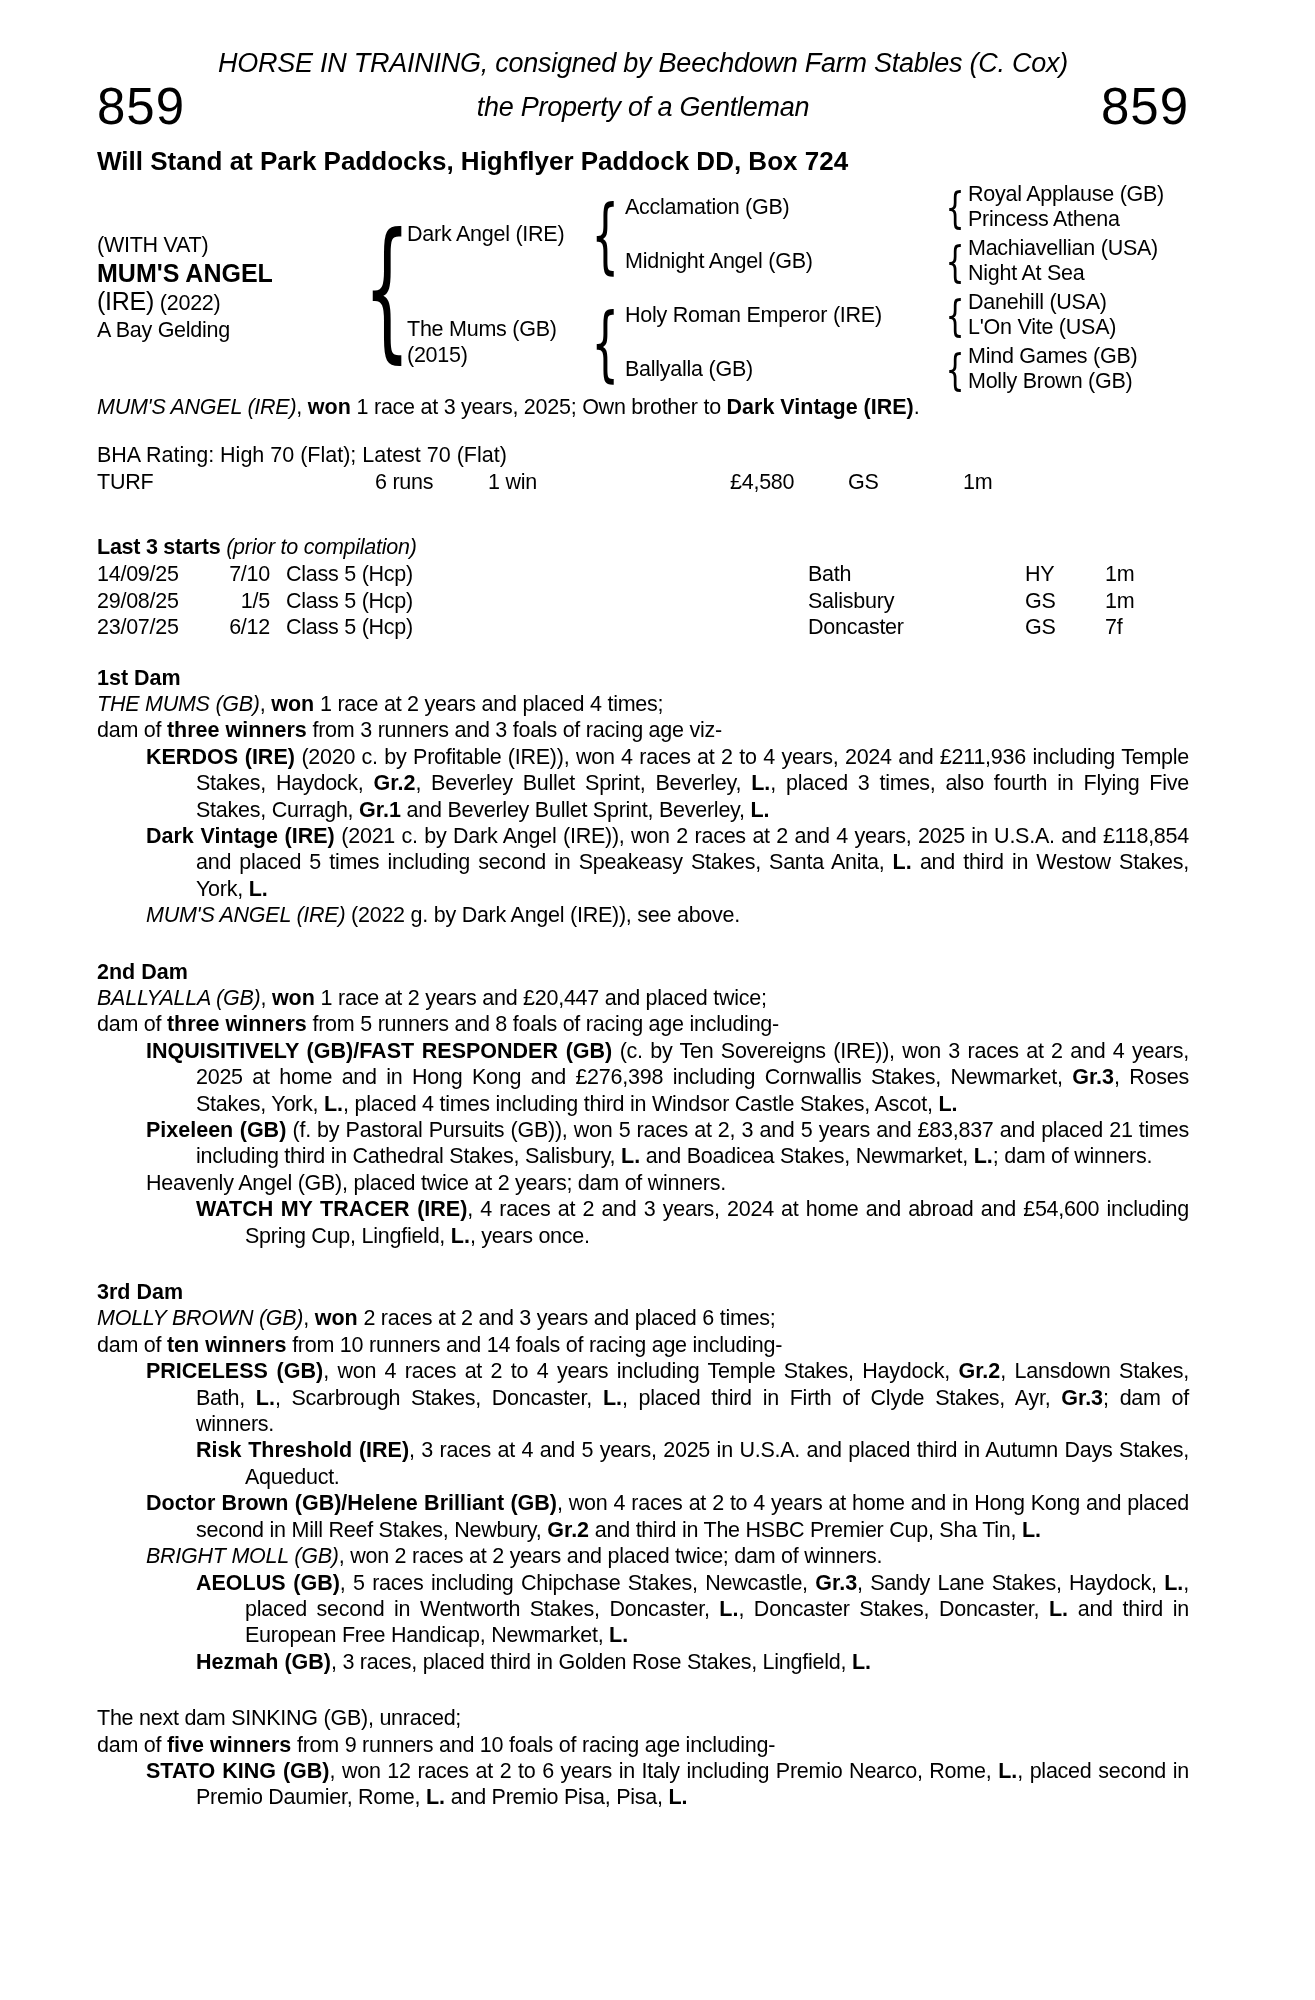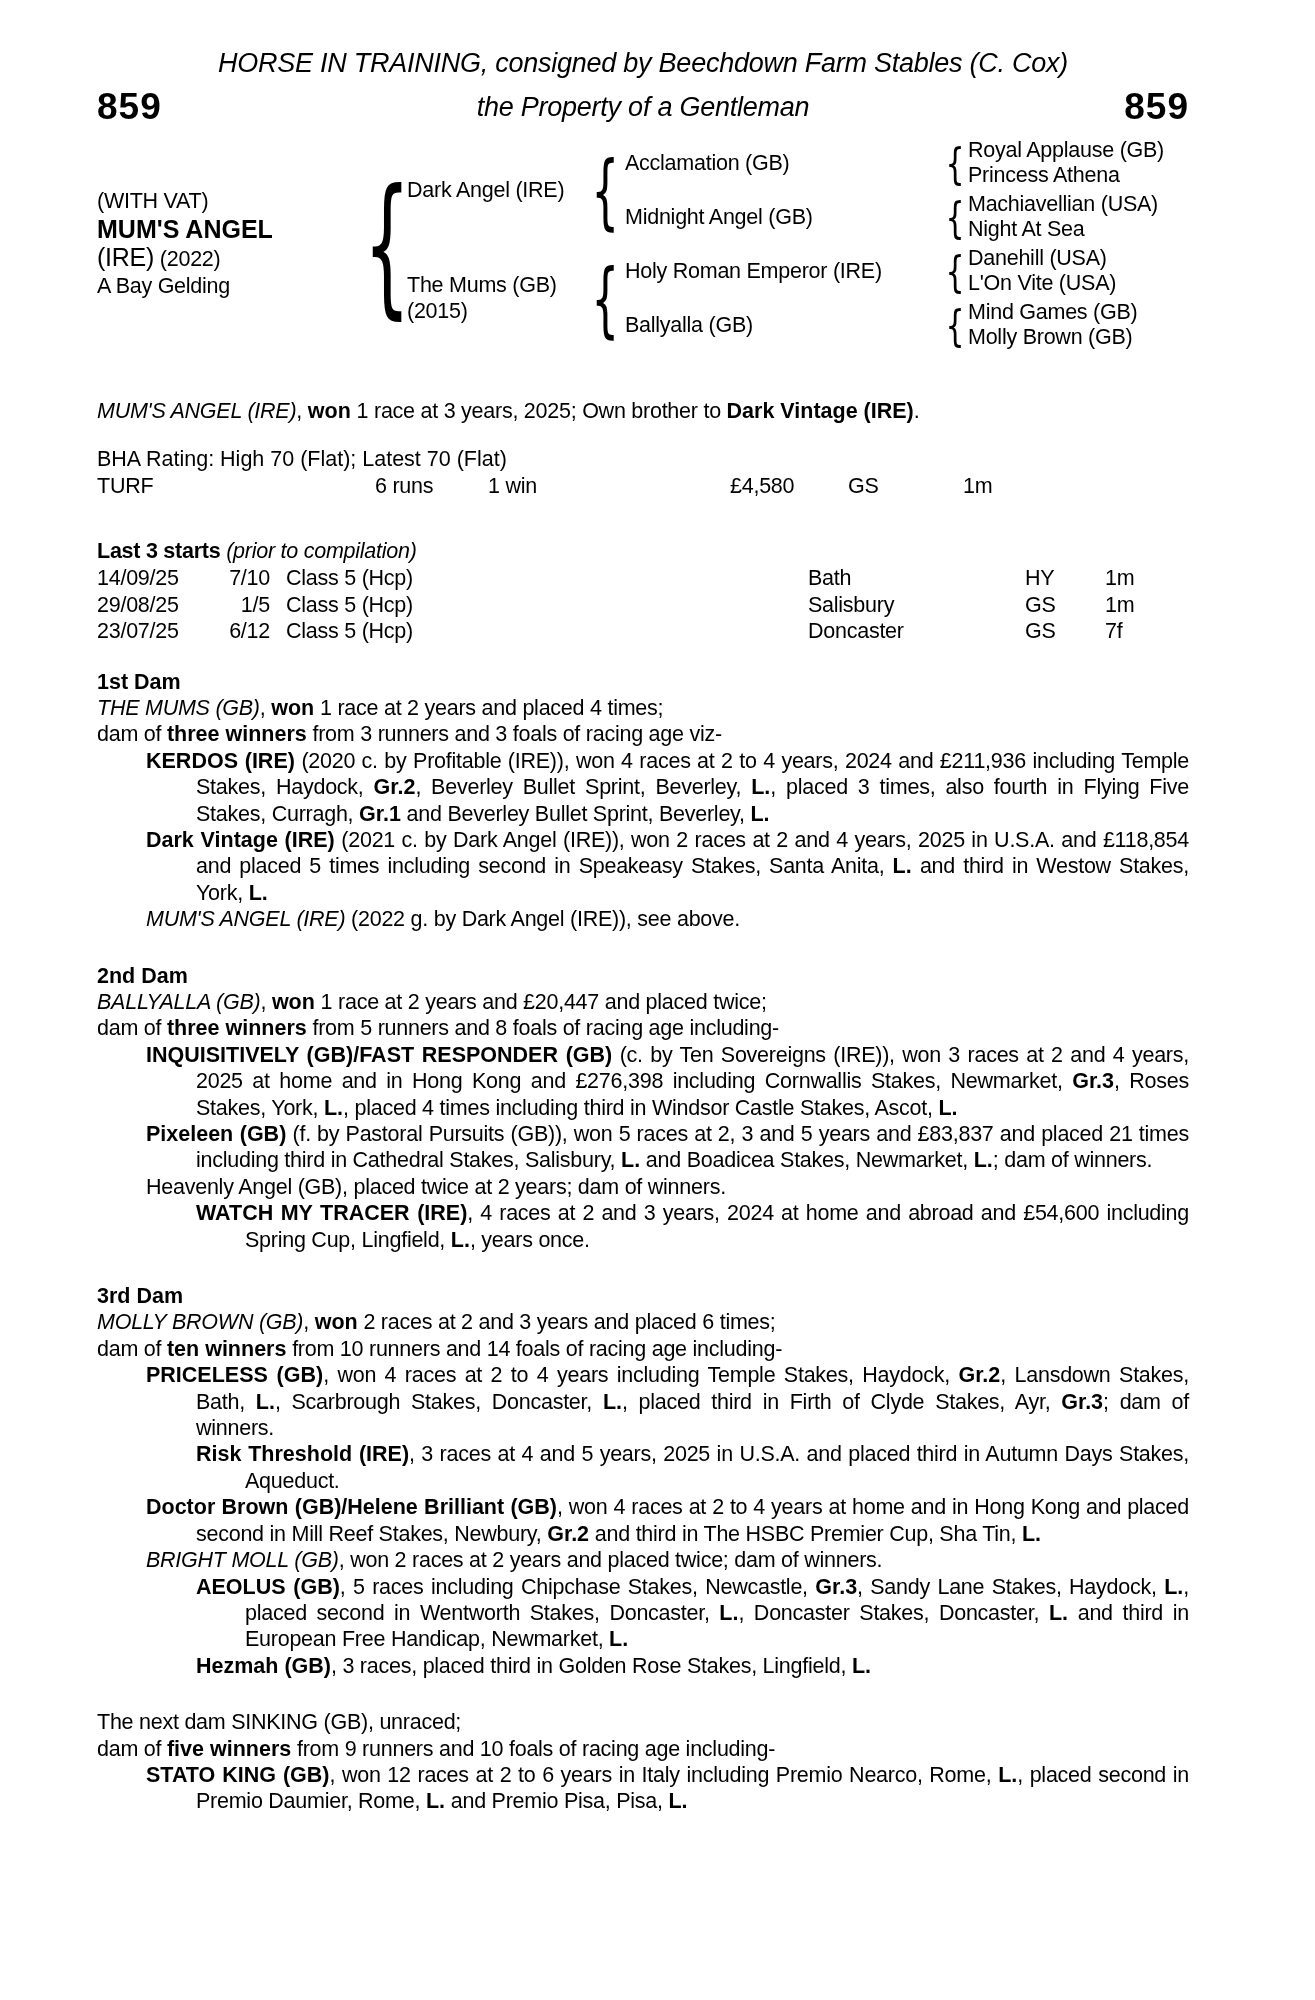--- a/index.html
+++ b/index.html
@@ -4,21 +4,21 @@
 <style>
   * { margin:0; padding:0; box-sizing:border-box; }
   html,body { width:1315px; height:2000px; overflow:hidden; background:#ffffff; color:#000; }
   body { font-family:"Liberation Sans", sans-serif; font-size:21px; letter-spacing:-0.25px; }
   .page { padding:48px 0 0 97px; width:1315px; }
   .content { width:1092px; }
 
   
   .consignment { text-align:center; font-style:italic; font-size:27px; line-height:30px; }
   .lot-row { position:relative; margin-top:4px; height:50px; }
-  .lot-number { font-weight:bold; font-size:37px; line-height:50px; letter-spacing:1px; }
+  .lot-number { font-weight:normal; font-size:51px; line-height:50px; letter-spacing:1px; }
   .lot-left { position:absolute; left:0; top:0; }
   .lot-right { position:absolute; right:0; top:0; }
   .property { text-align:center; font-style:italic; font-size:27px; line-height:50px; }
   .stand-note { margin-top:14px; font-weight:bold; font-size:26px; line-height:30px; letter-spacing:0; }
 
   
   .pedigree { margin-top:6px; display:flex; align-items:center; }
   .ped-owner { width:270px; }
   .po-line { font-size:21.5px; line-height:27px; }
   .po-name { font-weight:bold; font-size:25px; line-height:29px; letter-spacing:0; }
@@ -30,21 +30,21 @@
   .gen1col { flex:1; display:flex; flex-direction:column; gap:4px; }
   .gen1row { display:flex; align-items:center; }
   .gen1name { width:178px; font-size:21.5px; line-height:26px; }
   .gen2col { flex:1; display:flex; flex-direction:column; gap:4px; }
   .gen2row { display:flex; align-items:center; }
   .gen2name { width:317px; font-size:21.5px; line-height:25px; }
   .gen3col { flex:1; }
   .gen3name { font-size:21.5px; line-height:25px; white-space:nowrap; }
 
   
-  .summary { margin-top:48px; font-size:21.5px; line-height:26px; }
+  .summary { font-size:21.5px; line-height:26px; }
   .bha { margin-top:22px; font-weight:normal; font-size:21.5px; line-height:27px; letter-spacing:0; }
   .stats-row { display:flex; font-size:21.5px; line-height:27px; }
   .stats-row .c1{width:278px;} .stats-row .c2{width:113px;} .stats-row .c3{width:242px;}
   .stats-row .c4{width:118px;} .stats-row .c5{width:115px;} .stats-row .c6{flex:1;}
 
   .l3s-heading { margin-top:38px; font-size:21.5px; line-height:27px; }
   .l3s-heading .ttl { font-weight:bold; }
   .l3s-heading .sub { font-style:italic; }
   .race-row { display:grid; grid-template-columns:125px 48px 538px 217px 80px 1fr; font-size:21.5px; line-height:26.5px; }
   .race-row .pos { text-align:right; }
@@ -67,20 +67,21 @@
   <div class="content">
 
     <div class="consignment">HORSE IN TRAINING, consigned by Beechdown Farm Stables (C. Cox)</div>
 
     <div class="lot-row">
       <div class="lot-number lot-left">859</div>
       <div class="property">the Property of a Gentleman</div>
       <div class="lot-number lot-right">859</div>
     </div>
 
+    <div class="stand-note">Will Stand at Park Paddocks, Highflyer Paddock DD, Box 724</div>
 
     <div class="pedigree">
       <div class="ped-owner">
         <div class="po-line">(WITH VAT)</div>
         <div class="po-line po-name">MUM'S ANGEL</div>
         <div class="po-line"><span class="po-suffix">(IRE)</span> <span>(2022)</span></div>
         <div class="po-line">A Bay Gelding</div>
       </div>
       <div class="brace brace-big">{</div>
       <div class="gen1col">

